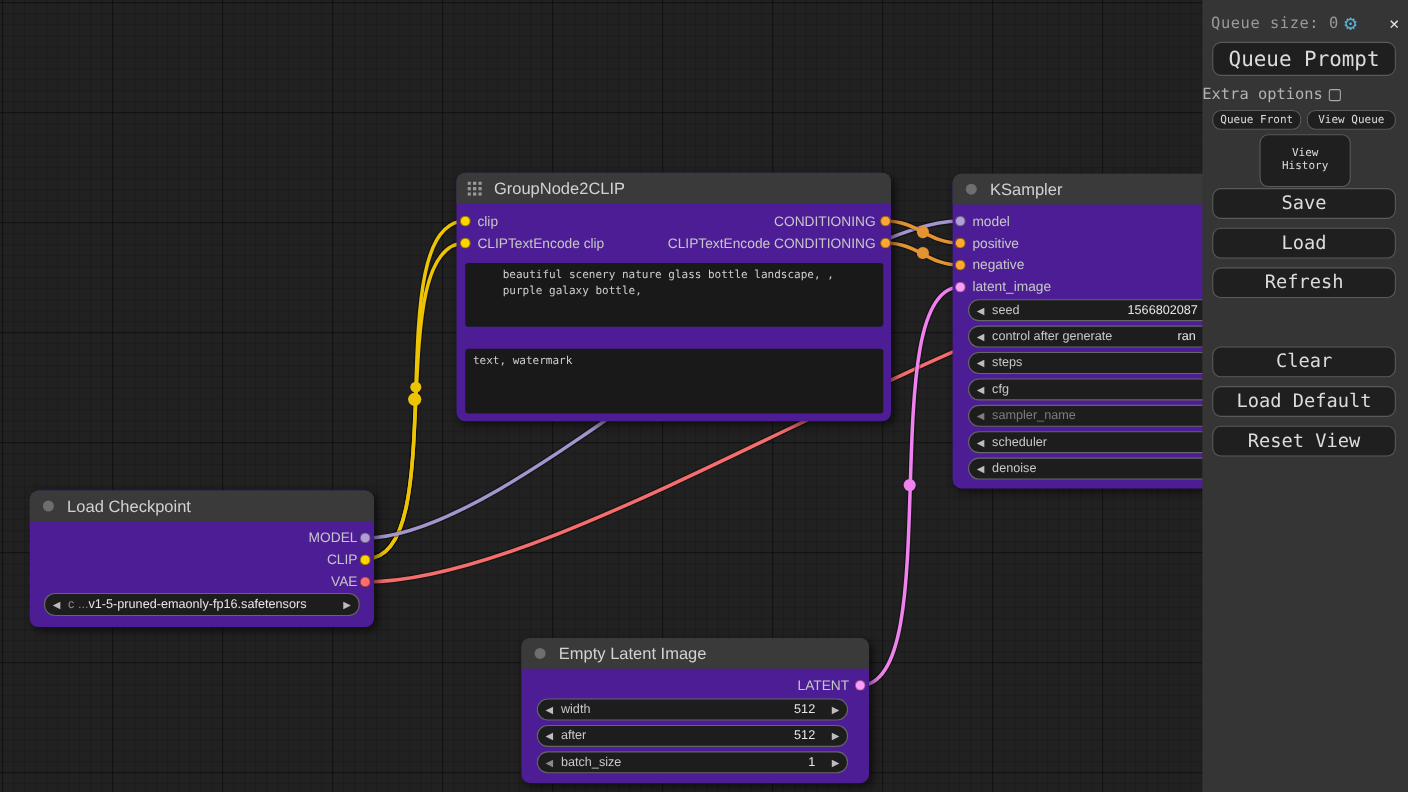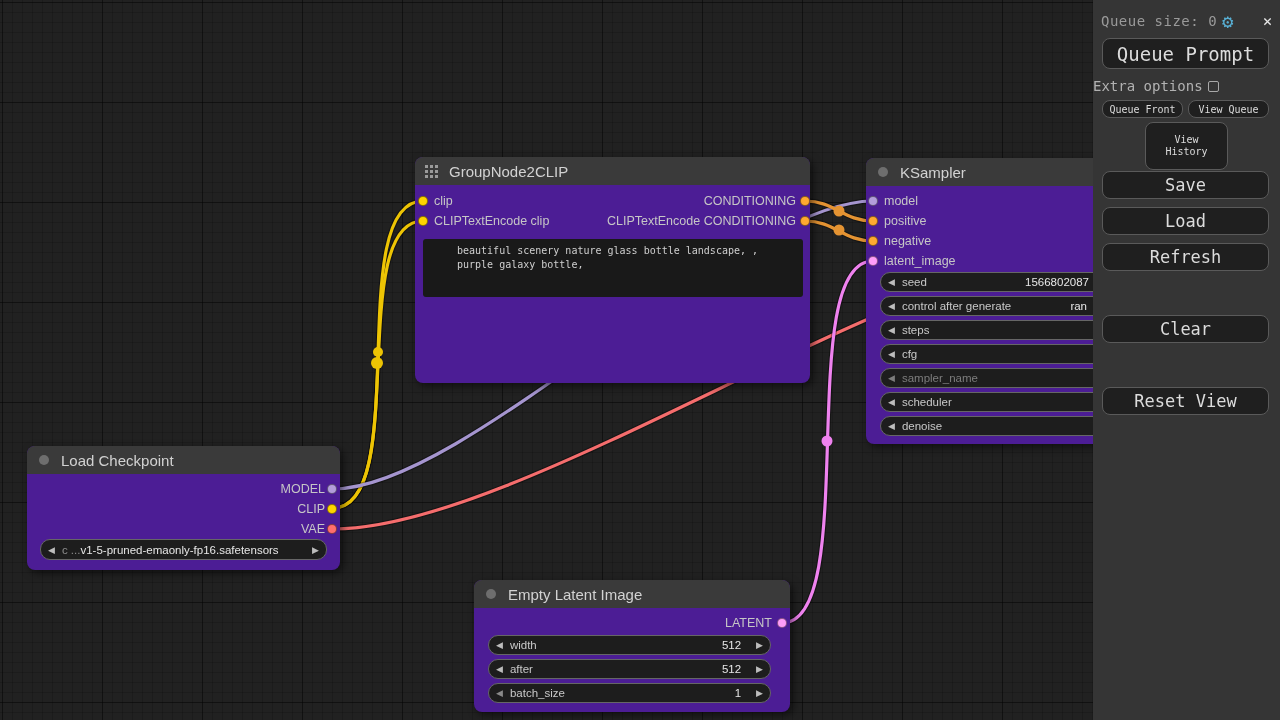--- a/index.html
+++ b/index.html
@@ -140,20 +140,21 @@
     </div>
     <span class="port-dot c-clip" style="left:8px; top:44px;"></span>
     <span class="port-label" style="left:19px; top:44px;">clip</span>
     <span class="port-dot c-clip" style="left:8px; top:64px;"></span>
     <span class="port-label" style="left:19px; top:64px;">CLIPTextEncode clip</span>
     <span class="port-dot c-cond" style="left:390px; top:44px;"></span>
     <span class="port-label out" style="right:14px; top:44px;">CONDITIONING</span>
     <span class="port-dot c-cond" style="left:390px; top:64px;"></span>
     <span class="port-label out" style="right:14px; top:64px;">CLIPTextEncode CONDITIONING</span>
     <div class="textbox" style="left:8px; top:82px; width:380px; height:58px;padding-left:34px;">beautiful scenery nature glass bottle landscape, , purple galaxy bottle,</div>
+    <div class="textbox" style="left:8px; top:160px; width:380px; height:59px;">text, watermark</div>
   </div>
 
   <div class="node" style="left:866px; top:158px; width:256px; height:286px; border-radius:8px 0 0 8px;">
     <div class="node-header" style="border-radius:8px 0 0 0;">
       <span class="collapse-dot"></span>
       <span class="node-title">KSampler</span>
     </div>
     <span class="port-dot c-model" style="left:7px; top:43px;"></span>
     <span class="port-label" style="left:18px; top:43px;">model</span>
     <span class="port-dot c-cond" style="left:7px; top:63px;"></span>
@@ -260,15 +261,16 @@
     <div class="sb-btn sb-small sb-queue-front">Queue Front</div>
     <div class="sb-btn sb-small sb-view-queue">View Queue</div>
     <div class="sb-btn sb-view-history">
       <span>View</span>
       <span>History</span>
     </div>
     <div class="sb-btn sb-big" style="top:171px;">Save</div>
     <div class="sb-btn sb-big" style="top:207px;">Load</div>
     <div class="sb-btn sb-big" style="top:243px;">Refresh</div>
     <div class="sb-btn sb-big" style="top:315px;">Clear</div>
+    <div class="sb-btn sb-big" style="top:351px;">Load Default</div>
     <div class="sb-btn sb-big" style="top:387px;">Reset View</div>
   </div>
 </div>
 
 </body></html>

